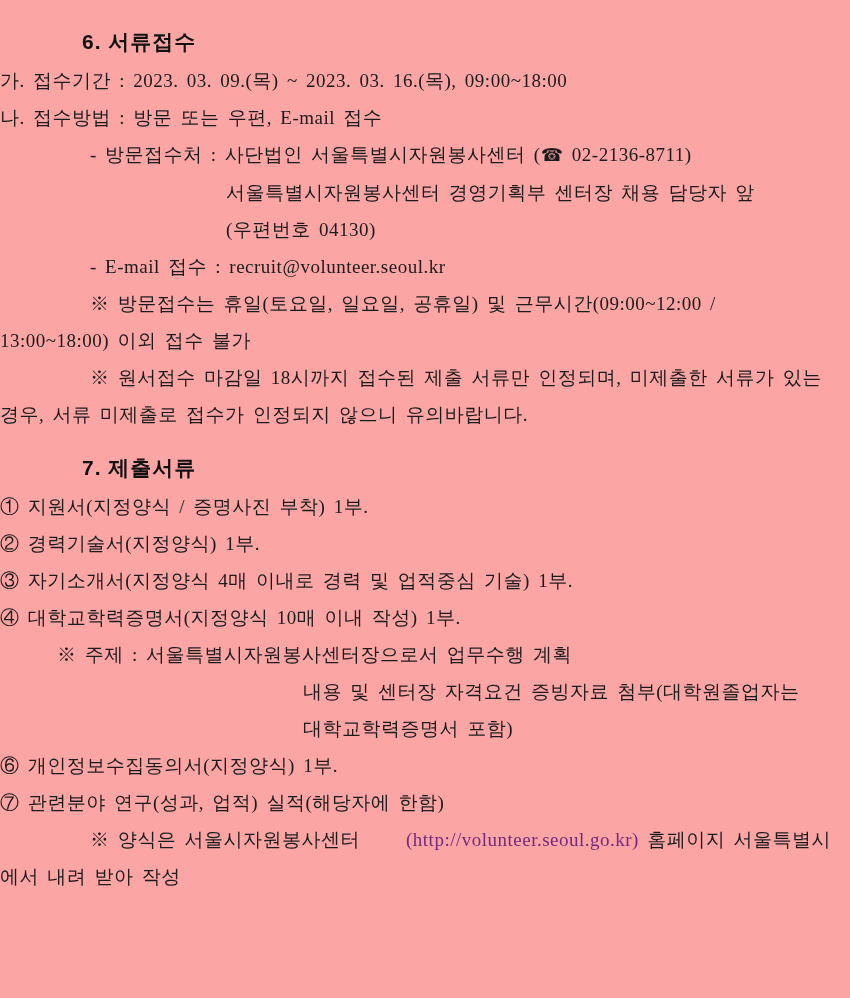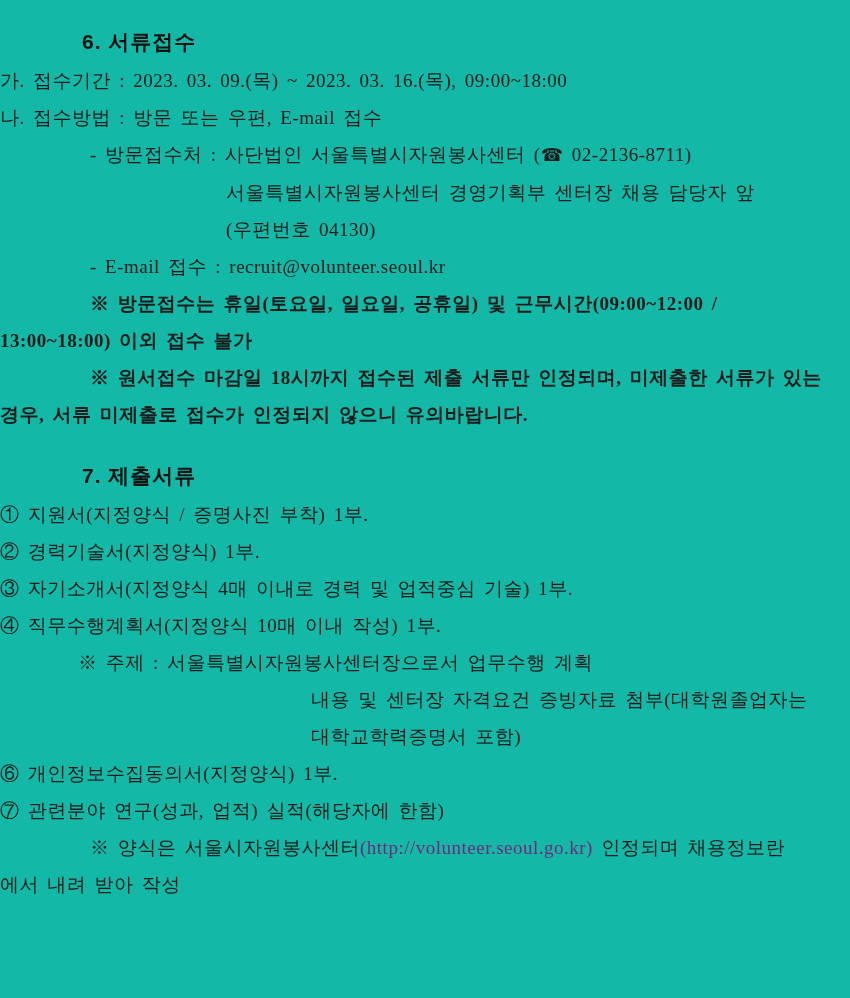--- a/index.html
+++ b/index.html
@@ -4,59 +4,60 @@
 <style>
   html, body {
     margin: 0;
     padding: 0;
     background: #ffffff;
   }
   .page {
     position: relative;
     width: 850px;
     height: 998px;
-    background: #14b8a6;
+    background: #fca5a5;
     overflow: hidden;
     box-sizing: border-box;
     padding-top: 27px;
     font-family: "Liberation Serif", serif;
     font-size: 19px;
     color: #1b1b1b;
     letter-spacing: 0.5px;
   }
   .heading {
     font-family: "Liberation Sans", sans-serif;
     font-weight: bold;
     font-size: 21px;
     line-height: 30px;
     margin: 0 0 5px 0;
     padding-left: 82px;
     color: #111111;
     letter-spacing: 1px;
     white-space: nowrap;
   }
   .heading.sec7 {
-    margin-top: 28px;
+    margin-top: 20px;
   }
   .line {
     line-height: 37px;
     white-space: nowrap;
     word-spacing: 3px;
   }
-  .bold { font-weight: bold; }
+  .bold { font-weight: normal; }
   .ind-a  { }  
   .ind-b  { padding-left: 90px; }  
-  .ind-b2 { padding-left: 78px; }  
+  .ind-b2 { padding-left: 57px; }  
   .ind-c  { }  
   .ind-d  { padding-left: 226px; }  
-  .ind-e  { padding-left: 303px; margin-left: 8px; }  
+  .ind-e  { padding-left: 303px; }  
   .url {
     color: #722a7e;
     text-decoration: none;
     cursor: pointer;
+    margin-left: 46px;
   }
   .tel-icon { font-size: 18px; }
 </style>
 </head>
 <body>
 
 <div class="page">
 
   <h2 class="heading">6. 서류접수</h2>
 
@@ -81,27 +82,27 @@
   <div class="line ind-c bold">경우, 서류 미제출로 접수가 인정되지 않으니 유의바랍니다.</div>
 
   <h2 class="heading sec7">7. 제출서류</h2>
 
   <div class="line ind-a">① 지원서(지정양식 / 증명사진 부착) 1부.</div>
 
   <div class="line ind-a">② 경력기술서(지정양식) 1부.</div>
 
   <div class="line ind-a">③ 자기소개서(지정양식 4매 이내로 경력 및 업적중심 기술) 1부.</div>
 
-  <div class="line ind-a">④ 직무수행계획서(지정양식 10매 이내 작성) 1부.</div>
+  <div class="line ind-a">④ 대학교학력증명서(지정양식 10매 이내 작성) 1부.</div>
 
   <div class="line ind-b2">※ 주제 : 서울특별시자원봉사센터장으로서 업무수행 계획</div>
 
   <div class="line ind-e">내용 및 센터장 자격요건 증빙자료 첨부(대학원졸업자는</div>
   <div class="line ind-e">대학교학력증명서 포함)</div>
 
   <div class="line ind-a">⑥ 개인정보수집동의서(지정양식) 1부.</div>
 
   <div class="line ind-a">⑦ 관련분야 연구(성과, 업적) 실적(해당자에 한함)</div>
 
-  <div class="line ind-b"><span>※ 양식은 서울시자원봉사센터</span><span class="url">(http://volunteer.seoul.go.kr)</span><span> 인정되며 채용정보란</span></div>
+  <div class="line ind-b"><span>※ 양식은 서울시자원봉사센터</span><span class="url">(http://volunteer.seoul.go.kr)</span><span> 홈페이지 서울특별시</span></div>
   <div class="line ind-c">에서 내려 받아 작성</div>
 
 </div>
 
 </body></html>

